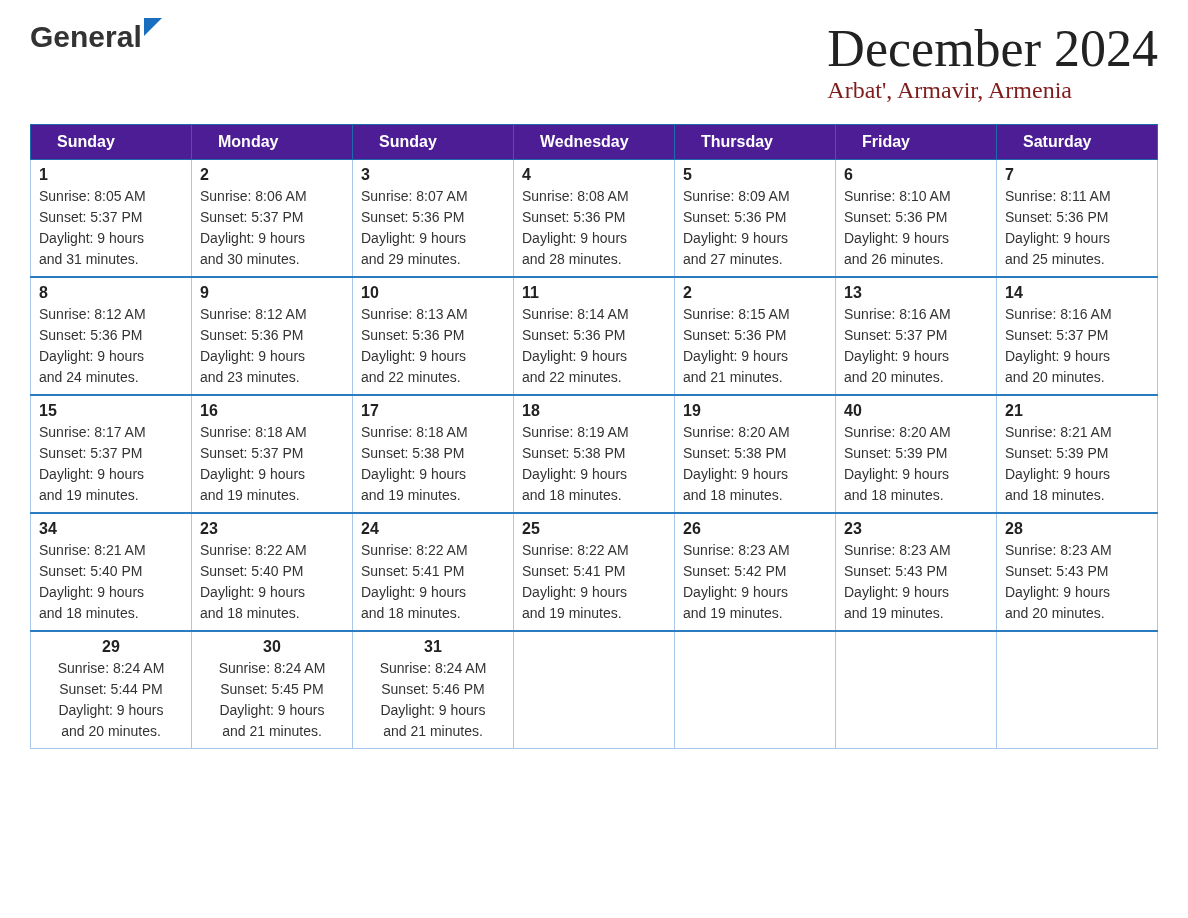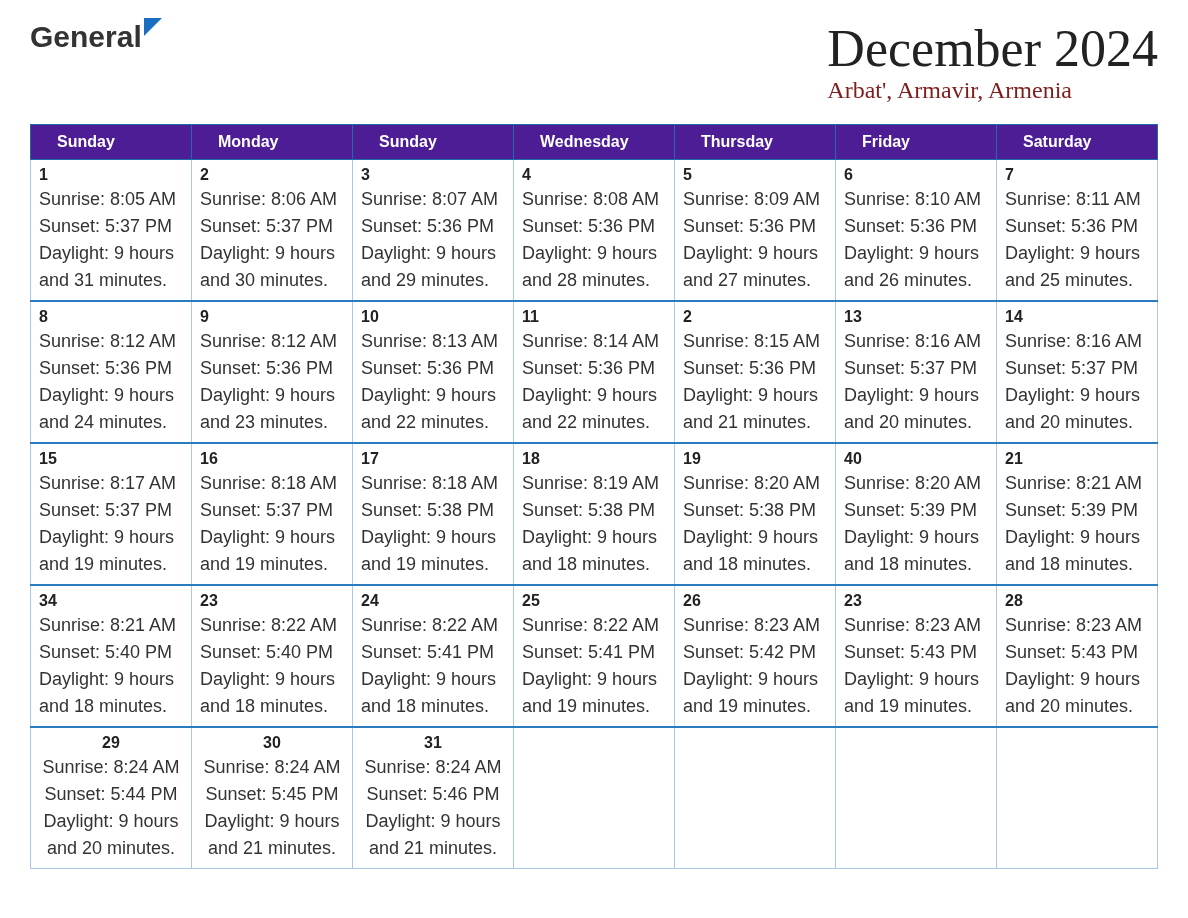--- a/index.html
+++ b/index.html
@@ -54,21 +54,21 @@
       border-bottom: 2px solid #2a7bbf;
     }
     .day-num {
       font-size: 16px;
       font-weight: bold;
       color: #222;
       display: block;
       margin-bottom: 2px;
     }
     .day-info {
-      font-size: 18px;
+      font-size: 14px;
       color: #333;
       line-height: 1.5;
     }
     .empty-cell {
       background: #fff;
     }
     tbody tr:last-child {
       border-bottom: none;
       text-align: center;
     }

